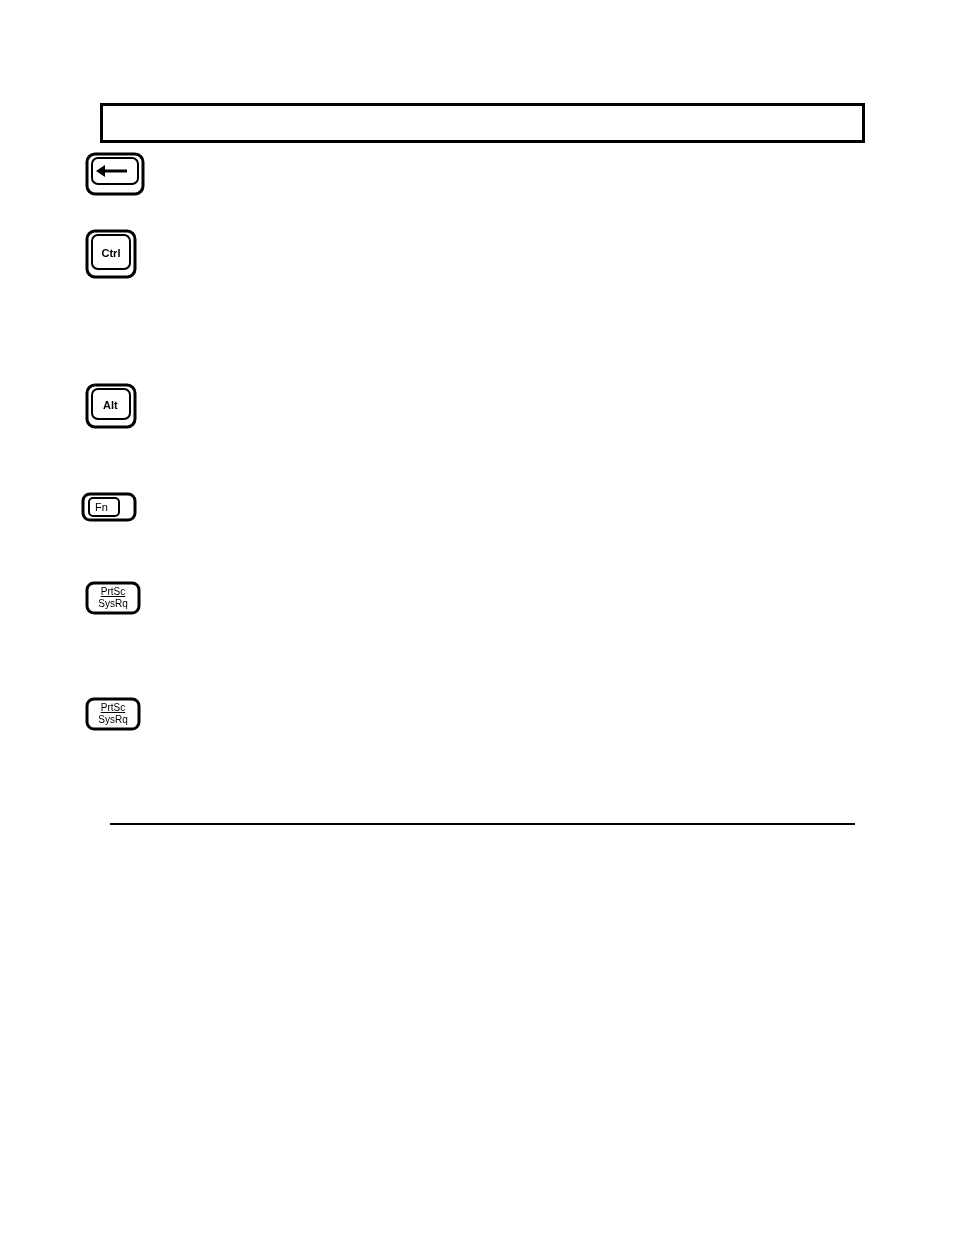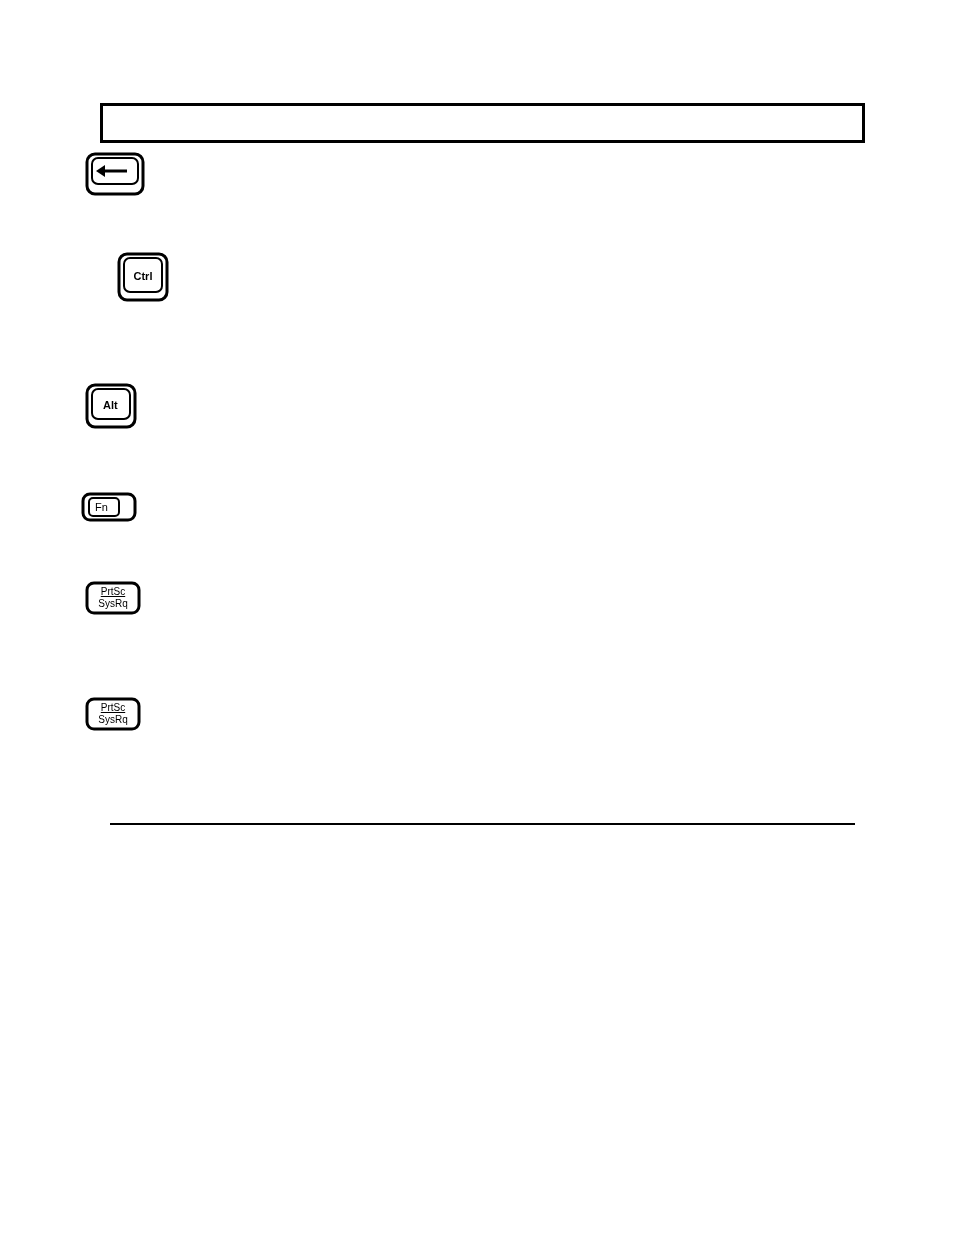--- a/index.html
+++ b/index.html
@@ -19,21 +19,21 @@
 
 <div class="keycap" style="left:85px;top:152px;">
   <svg width="60" height="46" viewBox="0 0 60 46">
     <rect x="2" y="2" width="56" height="40" rx="8" ry="8" fill="#fff" stroke="#000" stroke-width="3"></rect>
     <rect x="7" y="6" width="46" height="26" rx="6" ry="6" fill="#fff" stroke="#000" stroke-width="2"></rect>
     <line x1="16" y1="19" x2="42" y2="19" stroke="#000" stroke-width="3"></line>
     <polygon points="11,19 20,13 20,25" fill="#000"></polygon>
   </svg>
 </div>
 
-<div class="keycap" style="left:85px;top:252px;margin-left:32px;">
+<div class="keycap" style="left:85px;top:229px;">
   <svg width="52" height="52" viewBox="0 0 52 52">
     <rect x="2" y="2" width="48" height="46" rx="8" ry="8" fill="#fff" stroke="#000" stroke-width="3"></rect>
     <rect x="7" y="6" width="38" height="34" rx="6" ry="6" fill="#fff" stroke="#000" stroke-width="2"></rect>
     <text x="26" y="28" text-anchor="middle" font-family="Helvetica,Arial,sans-serif" font-size="11" font-weight="700" fill="#000">Ctrl</text>
   </svg>
 </div>
 
 <div class="keycap" style="left:85px;top:383px;text-decoration:underline;">
   <svg width="52" height="48" viewBox="0 0 52 48">
     <rect x="2" y="2" width="48" height="42" rx="8" ry="8" fill="#fff" stroke="#000" stroke-width="3"></rect>

